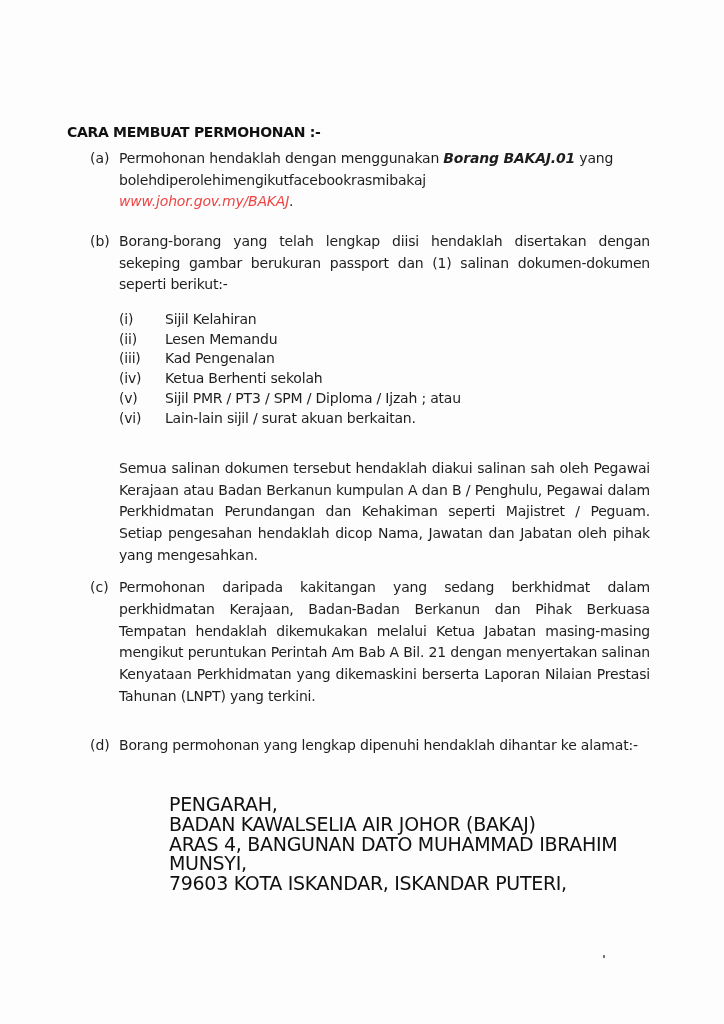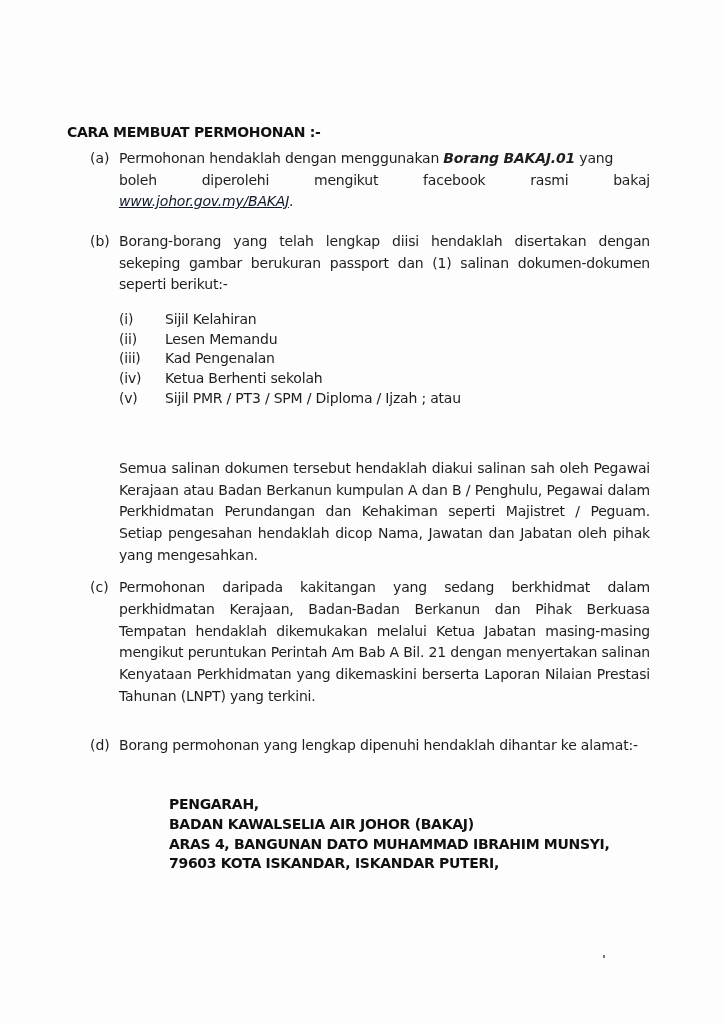--- a/index.html
+++ b/index.html
@@ -3,28 +3,28 @@
 <meta charset="utf-8">
 <style>
   html, body { margin:0; padding:0; }
   body { width:724px; height:1024px; background:#fdfdfd; position:relative; overflow:hidden;
          font-family:"DejaVu Sans", sans-serif; color:#1e1e1e; }
   .page { position:absolute; left:0; top:0; width:644px; height:1024px; }
   .heading { position:absolute; left:67px; top:124px; font-weight:bold; font-size:14px; letter-spacing:-0.3px; color:#111; }
   .item { position:absolute; left:90px; width:560px; font-size:14px; line-height:21.5px; }
   .item .label { position:absolute; left:0; top:0; }
   .item .body { margin-left:29px; text-align:justify; text-align-last:left; letter-spacing:-0.2px; }
-  .spread { display:flex; justify-content:space-between; }
+  .spread { display:flex; justify-content:flex-start; }
   .bold-italic { font-weight:bold; font-style:italic; }
-  .link { color:#0f172a; text-decoration:underline; font-style:italic; }
+  .link { color:#ef4444; font-style:italic; }
   .sublist { position:absolute; left:119px; top:310px; font-size:14px; line-height:19.7px; letter-spacing:-0.2px; }
   .sublist .row { display:flex; }
   .sublist .num { width:46px; }
   .para { position:absolute; left:119px; width:531px; top:458px; font-size:14px; line-height:21.7px; text-align:justify; text-align-last:left; letter-spacing:-0.2px; }
-  .address { position:absolute; left:169px; top:795px; font-size:14px; line-height:19.8px; font-weight:bold; letter-spacing:-0.3px; color:#111; }
+  .address { position:absolute; left:169px; top:795px; font-size:19px; line-height:19.8px; font-weight:normal; letter-spacing:-0.3px; color:#111; }
   .dot { position:absolute; left:603px; top:955px; width:2px; height:3px; background:#777; }
 </style>
 </head>
 <body>
 
 <div class="page">
 
   <div class="heading">CARA MEMBUAT PERMOHONAN :-</div>
 
   <div class="item" style="top:148px;">
@@ -66,20 +66,24 @@
         <span>Kad Pengenalan</span>
       </div>
     <div class="row">
         <span class="num">(iv)</span>
         <span>Ketua Berhenti sekolah</span>
       </div>
     <div class="row">
         <span class="num">(v)</span>
         <span>Sijil PMR / PT3 / SPM / Diploma / Ijzah ; atau</span>
       </div>
+    <div class="row">
+        <span class="num">(vi)</span>
+        <span>Lain-lain sijil / surat akuan berkaitan.</span>
+      </div>
   </div>
 
   <div class="para">Semua salinan dokumen tersebut hendaklah diakui salinan sah oleh Pegawai Kerajaan atau Badan Berkanun kumpulan A dan B / Penghulu, Pegawai dalam Perkhidmatan Perundangan dan Kehakiman seperti Majistret / Peguam. Setiap pengesahan hendaklah dicop Nama, Jawatan dan Jabatan oleh pihak yang mengesahkan.</div>
 
   <div class="item" style="top:577px; line-height:21.8px;">
     <span class="label">(c)</span>
     <div class="body">Permohonan daripada kakitangan yang sedang berkhidmat dalam perkhidmatan Kerajaan, Badan-Badan Berkanun dan Pihak Berkuasa Tempatan hendaklah dikemukakan melalui Ketua Jabatan masing-masing mengikut peruntukan Perintah Am Bab A Bil. 21 dengan menyertakan salinan Kenyataan Perkhidmatan yang dikemaskini berserta Laporan Nilaian Prestasi Tahunan (LNPT) yang terkini.</div>
   </div>
 
   <div class="item" style="top:735px;">

